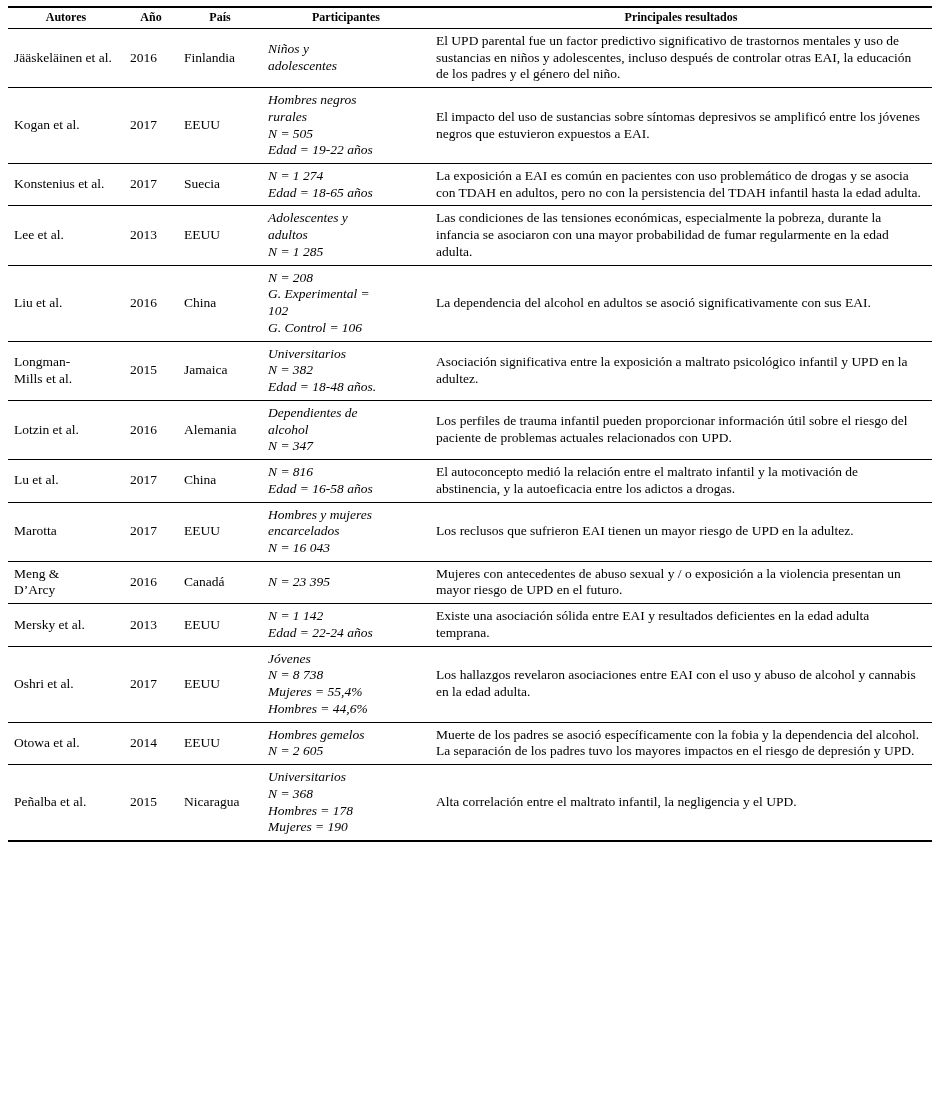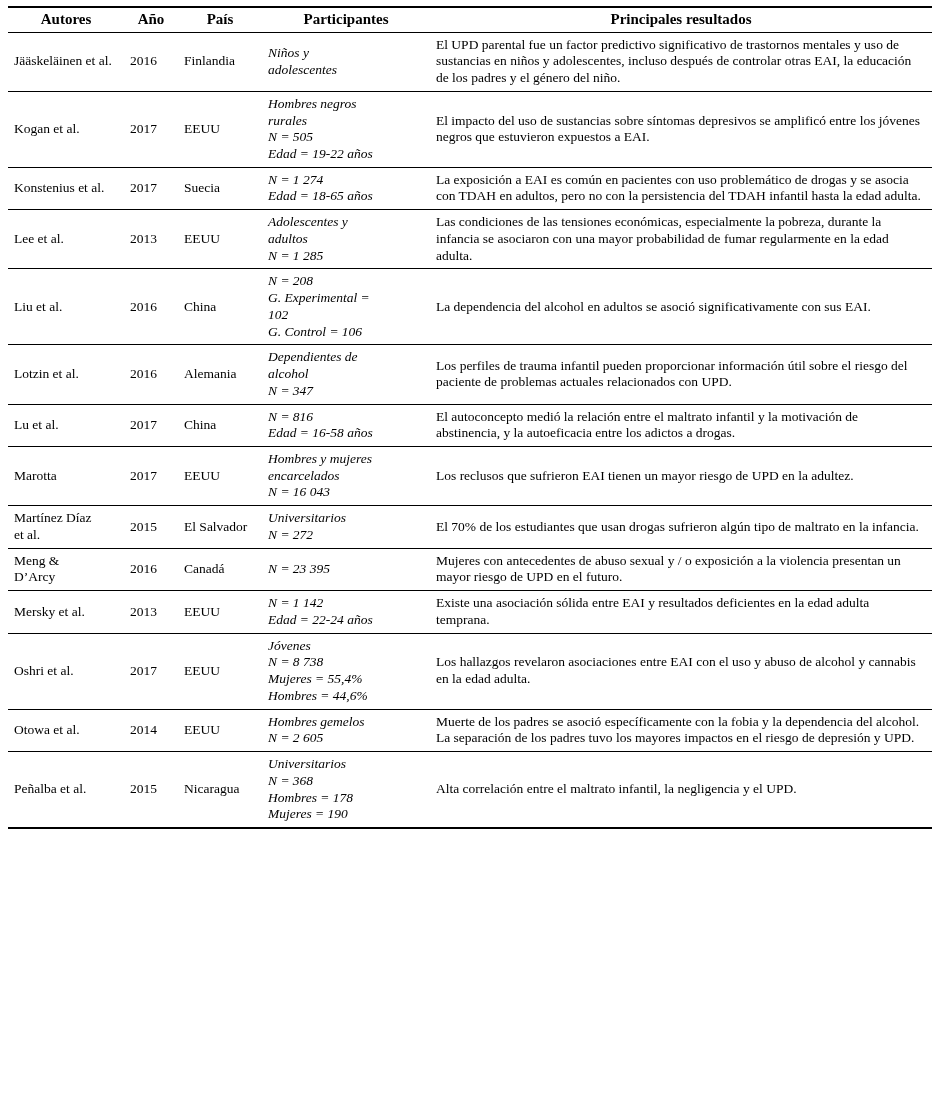--- a/index.html
+++ b/index.html
@@ -22,21 +22,21 @@
     font-size: 13.5px;
     line-height: 1.24;
   }
   table.studies thead th {
     font-weight: bold;
     text-align: center;
     vertical-align: middle;
     border-top: 2px solid #000;
     border-bottom: 1.5px solid #000;
     padding: 2px 4px 3px 4px;
-    font-size: 15px;
+    font-size: 12px;
   }
   table.studies tbody td {
     border-bottom: 1px solid #000;
     padding: 4px 7px 4px 6px;
     vertical-align: middle;
     text-align: left;
   }
   table.studies tbody tr:last-child td {
     border-bottom: 2px solid #000;
   }
@@ -110,20 +110,30 @@
           <td class="col-autores">Liu et al.</td>
           <td class="col-anio">2016</td>
           <td class="col-pais">China</td>
           <td class="col-participantes">N = 208
 G. Experimental =
 102
 G. Control = 106</td>
           <td class="col-resultados">La dependencia del alcohol en adultos se asoció significativamente con sus EAI.</td>
         </tr>
         <tr>
+          <td class="col-autores">Longman-
+Mills et al.</td>
+          <td class="col-anio">2015</td>
+          <td class="col-pais">Jamaica</td>
+          <td class="col-participantes">Universitarios
+N = 382
+Edad = 18-48 años.</td>
+          <td class="col-resultados">Asociación significativa entre la exposición a maltrato psicológico infantil y UPD en la adultez.</td>
+        </tr>
+        <tr>
           <td class="col-autores">Lotzin et al.</td>
           <td class="col-anio">2016</td>
           <td class="col-pais">Alemania</td>
           <td class="col-participantes">Dependientes de
 alcohol
 N = 347</td>
           <td class="col-resultados">Los perfiles de trauma infantil pueden proporcionar información útil sobre el riesgo del paciente de problemas actuales relacionados con UPD.</td>
         </tr>
         <tr>
           <td class="col-autores">Lu et al.</td>
@@ -134,30 +144,20 @@
           <td class="col-resultados">El autoconcepto medió la relación entre el maltrato infantil y la motivación de abstinencia, y la autoeficacia entre los adictos a drogas.</td>
         </tr>
         <tr>
           <td class="col-autores">Marotta</td>
           <td class="col-anio">2017</td>
           <td class="col-pais">EEUU</td>
           <td class="col-participantes">Hombres y mujeres
 encarcelados
 N = 16 043</td>
           <td class="col-resultados">Los reclusos que sufrieron EAI tienen un mayor riesgo de UPD en la adultez.</td>
-        </tr>
-        <tr>
-          <td class="col-autores">Martínez Díaz
-et al.</td>
-          <td class="col-anio">2015</td>
-          <td class="col-pais">El
-Salvador</td>
-          <td class="col-participantes">Universitarios
-N = 272</td>
-          <td class="col-resultados">El 70% de los estudiantes que usan drogas sufrieron algún tipo de maltrato en la infancia.</td>
         </tr>
         <tr>
           <td class="col-autores">Meng &amp;
 D’Arcy</td>
           <td class="col-anio">2016</td>
           <td class="col-pais">Canadá</td>
           <td class="col-participantes">N = 23 395</td>
           <td class="col-resultados">Mujeres con antecedentes de abuso sexual y / o exposición a la violencia presentan un mayor riesgo de UPD en el futuro.</td>
         </tr>
         <tr>

